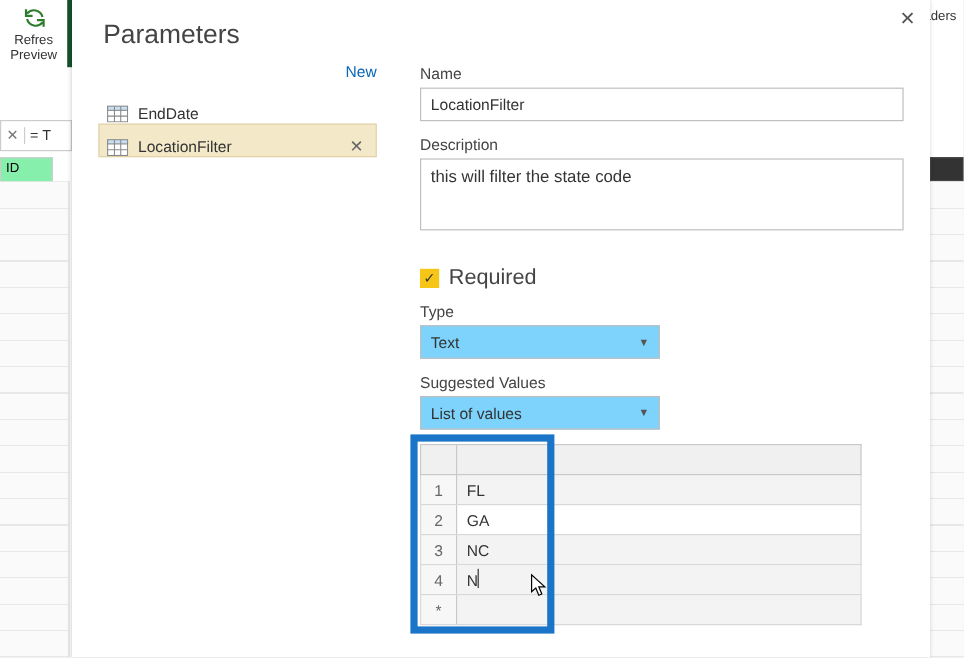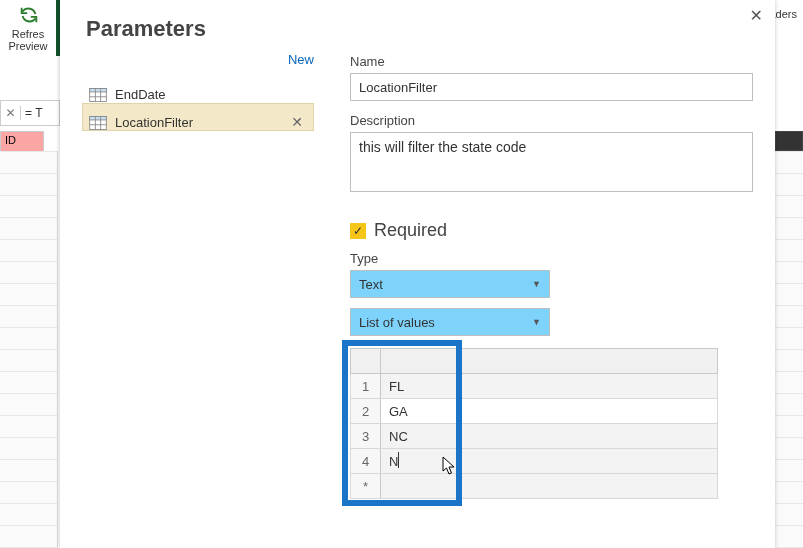--- a/index.html
+++ b/index.html
@@ -6,30 +6,30 @@
     body { background: #e5e5e5; width: 803px; height: 548px; position: relative; overflow: hidden; }
 
     
     .app-bg { position: absolute; top: 0; left: 0; right: 0; bottom: 0; background: #fff; }
     .ribbon-edge { position: absolute; top: 0; left: 0; width: 60px; height: 56px; font-size: 11px; color: #333; text-align: center; padding-top: 28px; border-right: 4px solid #14532d; }
     .ribbon-icon { position: absolute; top: 4px; left: 18px; width: 22px; height: 22px; }
     .ribbon-right { position: absolute; top: 4px; right: 0; font-size: 11px; color: #333; padding: 4px 6px; }
     .formula-bar { position: absolute; top: 100px; left: 0; width: 60px; height: 26px; border: 1px solid #ccc; background: #fff; display: flex; align-items: center; }
     .formula-x { width: 20px; text-align: center; border-right: 1px solid #ccc; font-size: 12px; color: #777; }
     .formula-eq { flex: 1; font-size: 12px; color: #333; padding-left: 4px; }
-    .col-id { position: absolute; top: 131px; left: 0; width: 44px; height: 32px; background: #fca5a5; border: 1px solid #ccc; font-size: 11px; padding: 2px 4px; }
+    .col-id { position: absolute; top: 131px; left: 0; width: 44px; height: 32px; background: #86efac; border: 1px solid #ccc; font-size: 11px; padding: 2px 4px; }
     .grid-lines { position: absolute; top: 151px; left: 0; width: 58px; bottom: 0; background: repeating-linear-gradient(to bottom, #e8e8e8 0, #e8e8e8 1px, #fafafa 1px, #fafafa 22px); border-right: 1px solid #ddd; }
     .grid-right { position: absolute; top: 131px; right: 0; width: 28px; bottom: 0; }
     .grid-right .hdr { height: 20px; background: #333; border: 1px solid #444; }
     .grid-right .body { position: absolute; top: 20px; left: 0; right: 0; bottom: 0; background: repeating-linear-gradient(to bottom, #e8e8e8 0, #e8e8e8 1px, #fafafa 1px, #fafafa 22px); }
 
     
     .dialog { position: absolute; top: 0; left: 60px; right: 28px; bottom: 0; background: #fff; box-shadow: -1px 0 4px rgba(0,0,0,0.15), 1px 0 4px rgba(0,0,0,0.1); }
     .close-x { position: absolute; top: 6px; right: 12px; font-size: 16px; color: #555; cursor: pointer; }
-    .dialog-title { font-size: 22px; color: #444; font-weight: 700; padding: 16px 26px 10px; }
+    .dialog-title { font-size: 22px; color: #444; font-weight: 400; padding: 16px 26px 10px; }
 
     .columns { display: flex; padding: 0 22px; gap: 36px; }
     .left-col { width: 232px; flex-shrink: 0; }
     .right-col { flex: 1; }
 
     .new-link { text-align: right; color: #0866b8; font-size: 13px; margin-bottom: 8px; cursor: pointer; }
 
     .param-item { display: flex; align-items: flex-end; height: 28px; padding: 0 6px; border: 1px solid transparent; font-size: 13px; color: #333; cursor: pointer; }
     .param-item.selected { background: #f3e9c9; border: 1px solid #e0d3a8; }
     .param-icon { width: 18px; height: 14px; margin-right: 8px; flex-shrink: 0; }
@@ -135,20 +135,21 @@
         <span class="req-label">Required</span>
       </div>
 
       <div class="field-label">Type</div>
       <div class="select">
         <span>Text</span>
         <span class="caret">▼</span>
       </div>
 
       <div class="spacer"></div>
+      <div class="field-label">Suggested Values</div>
       <div class="select">
         <span>List of values</span>
         <span class="caret">▼</span>
       </div>
 
       <div class="values-wrap">
         <table class="values-table">
           <tbody>
               <tr>
                 <th class="hdr-rn"></th>

